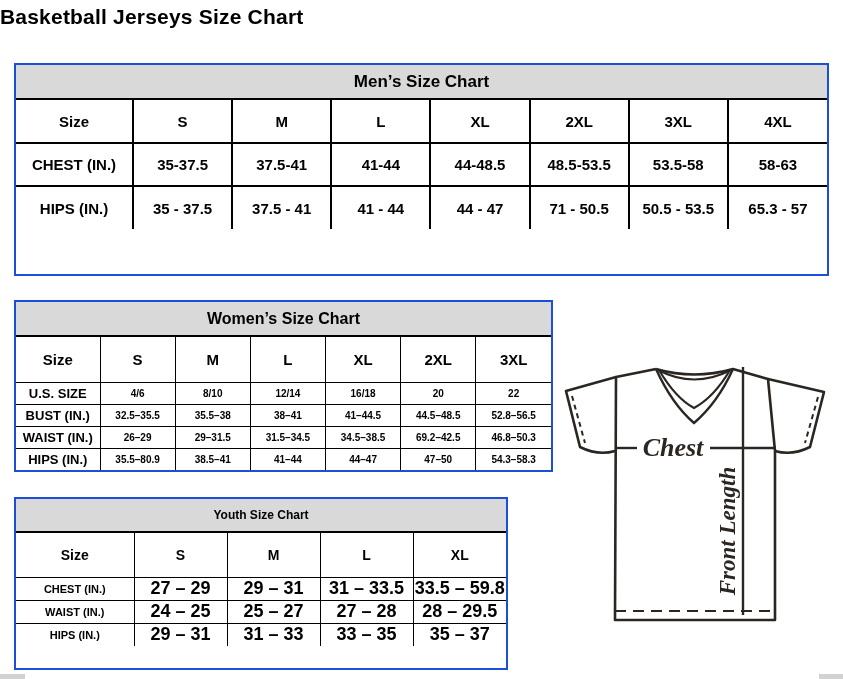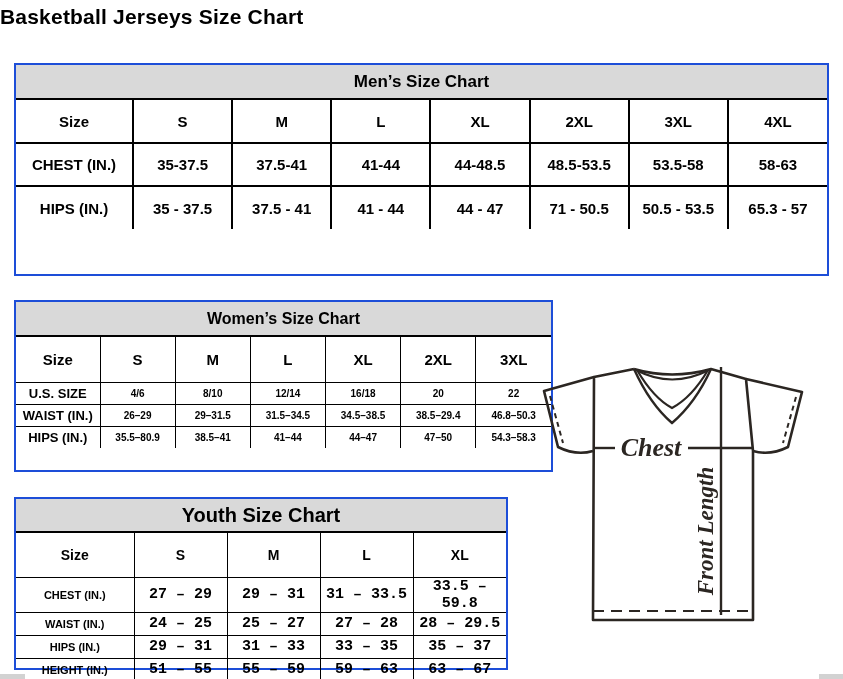--- a/index.html
+++ b/index.html
@@ -41,31 +41,31 @@
   .womens th, .womens td { border:1px solid #000; }
   .womens thead tr { height:45px; }
   .womens thead th { font-size:15px; }
   .womens tbody tr { height:22px; }
   .womens tbody td { font-size:10px; }
   .womens tbody th { font-size:13px;margin-top:40px; }
   .womens col.label-col { width:84px; }
 
   
   .youth { left:14px; top:497px; width:494px; height:173px; }
-  .youth .chart-caption { height:34px; font-size:20px; }
+  .youth .chart-caption { height:34px; font-size:12px; }
   .youth th, .youth td { border:1px solid #000; }
   .youth thead tr { height:44px; }
   .youth thead th { font-size:14px; }
   .youth tbody tr { height:23px; }
-  .youth tbody td { font-size:15px;font-family:Liberation Mono, monospace; }
+  .youth tbody td { font-size:18px; }
   .youth tbody th { font-size:11px; }
   .youth col.label-col { width:118px; }
 
   
-  .jersey-diagram { position:absolute; left:536px; top:363px; width:277px; height:263px; }
+  .jersey-diagram { position:absolute; left:558px; top:363px; width:277px; height:263px; }
   .jersey-diagram svg { display:block; }
   .jersey-diagram path, .jersey-diagram line { stroke:#2b2622; fill:none; }
   .jersey-diagram text {
     font-family:"Liberation Serif","DejaVu Serif",serif;
     font-style:italic; font-weight:bold; fill:#2b2622;
   }
 
   
   .scroll-frag { position:absolute; background:#d2d2d2; }
   .scroll-frag.left  { left:0;     top:674px; width:25px; height:5px; }
@@ -142,26 +142,35 @@
           <tr>
             <th>U.S. SIZE</th>
             <td>4/6</td>
             <td>8/10</td>
             <td>12/14</td>
             <td>16/18</td>
             <td>20</td>
             <td>22</td>
           </tr>
           <tr>
+            <th>BUST (IN.)</th>
+            <td>32.5–35.5</td>
+            <td>35.5–38</td>
+            <td>38–41</td>
+            <td>41–44.5</td>
+            <td>44.5–48.5</td>
+            <td>52.8–56.5</td>
+          </tr>
+          <tr>
             <th>WAIST (IN.)</th>
             <td>26–29</td>
             <td>29–31.5</td>
             <td>31.5–34.5</td>
             <td>34.5–38.5</td>
-            <td>38.5–29.4</td>
+            <td>69.2–42.5</td>
             <td>46.8–50.3</td>
           </tr>
           <tr>
             <th>HIPS (IN.)</th>
             <td>35.5–80.9</td>
             <td>38.5–41</td>
             <td>41–44</td>
             <td>44–47</td>
             <td>47–50</td>
             <td>54.3–58.3</td>
@@ -200,27 +209,20 @@
             <td>27 – 28</td>
             <td>28 – 29.5</td>
           </tr>
           <tr>
             <th>HIPS (IN.)</th>
             <td>29 – 31</td>
             <td>31 – 33</td>
             <td>33 – 35</td>
             <td>35 – 37</td>
           </tr>
-          <tr>
-            <th>HEIGHT (IN.)</th>
-            <td>51 – 55</td>
-            <td>55 – 59</td>
-            <td>59 – 63</td>
-            <td>63 – 67</td>
-          </tr>
         </tbody>
     </table>
   </div>
 
   <div class="jersey-diagram">
     <svg width="277" height="263" viewBox="0 0 277 263">
 
       <path stroke-width="2.6" stroke-linejoin="round" d="M 98 6 L 58 14 L 57 257 L 217 257 L 217 88 L 210 16 L 175 6 Q 136 17 98 6"></path>
 
       <path stroke-width="2.6" stroke-linejoin="round" d="M 58 14 L 8 28 L 22 84 Q 40 93 57 88"></path>

